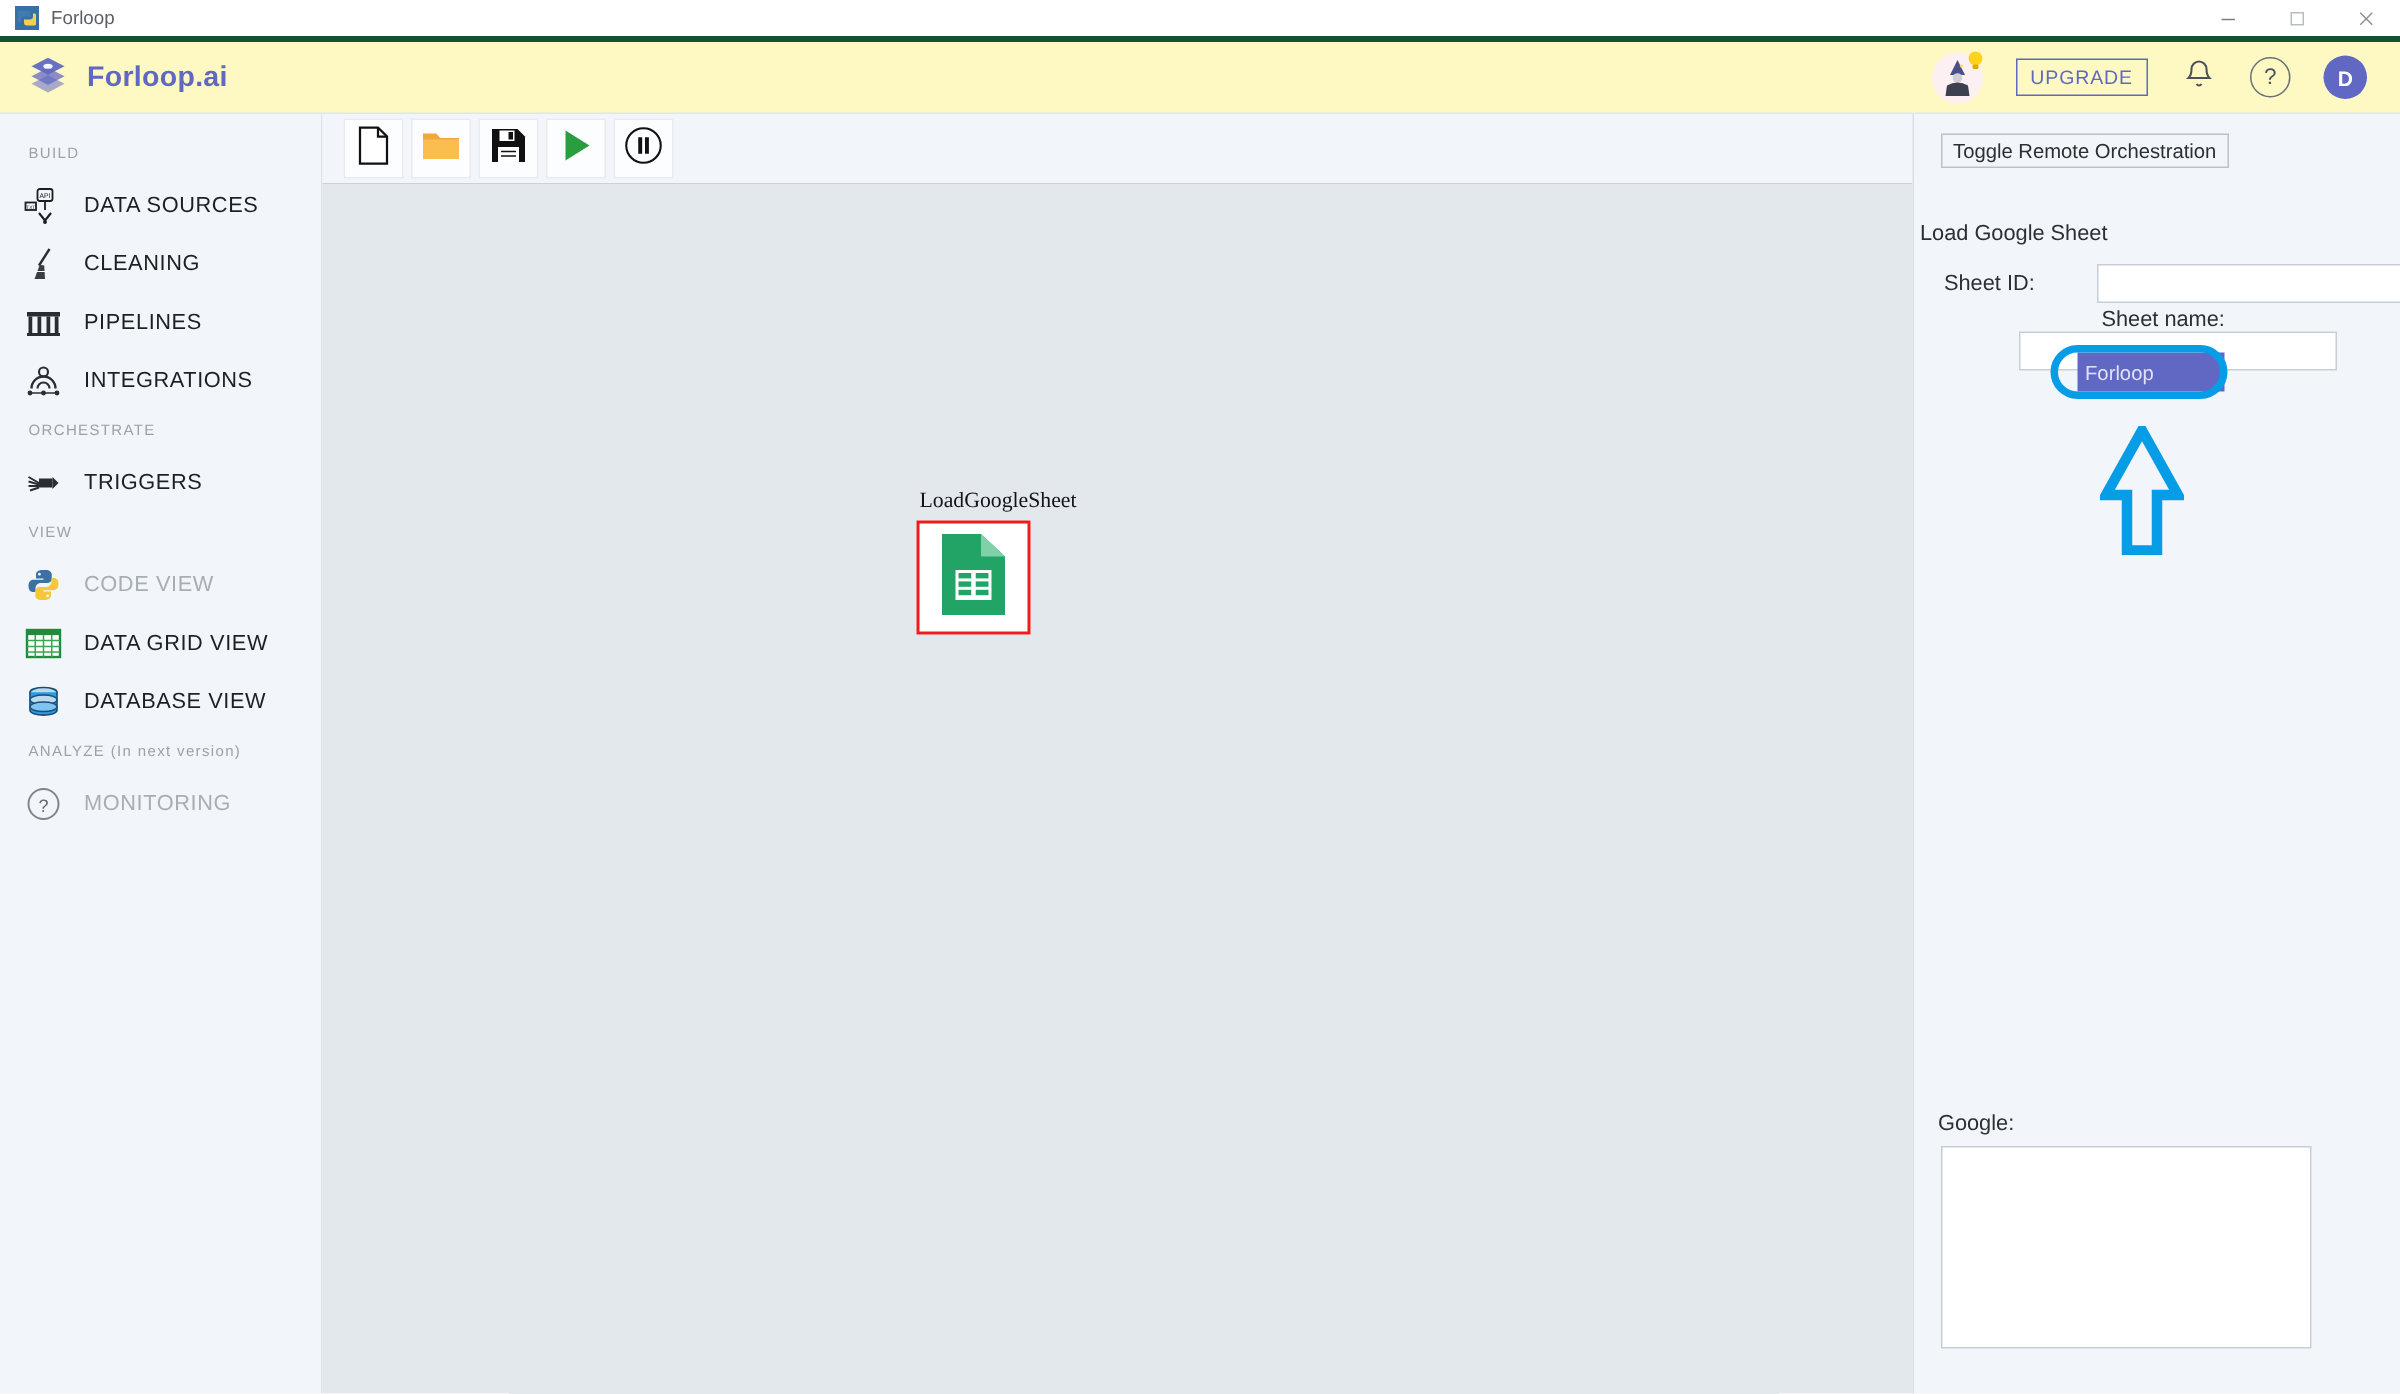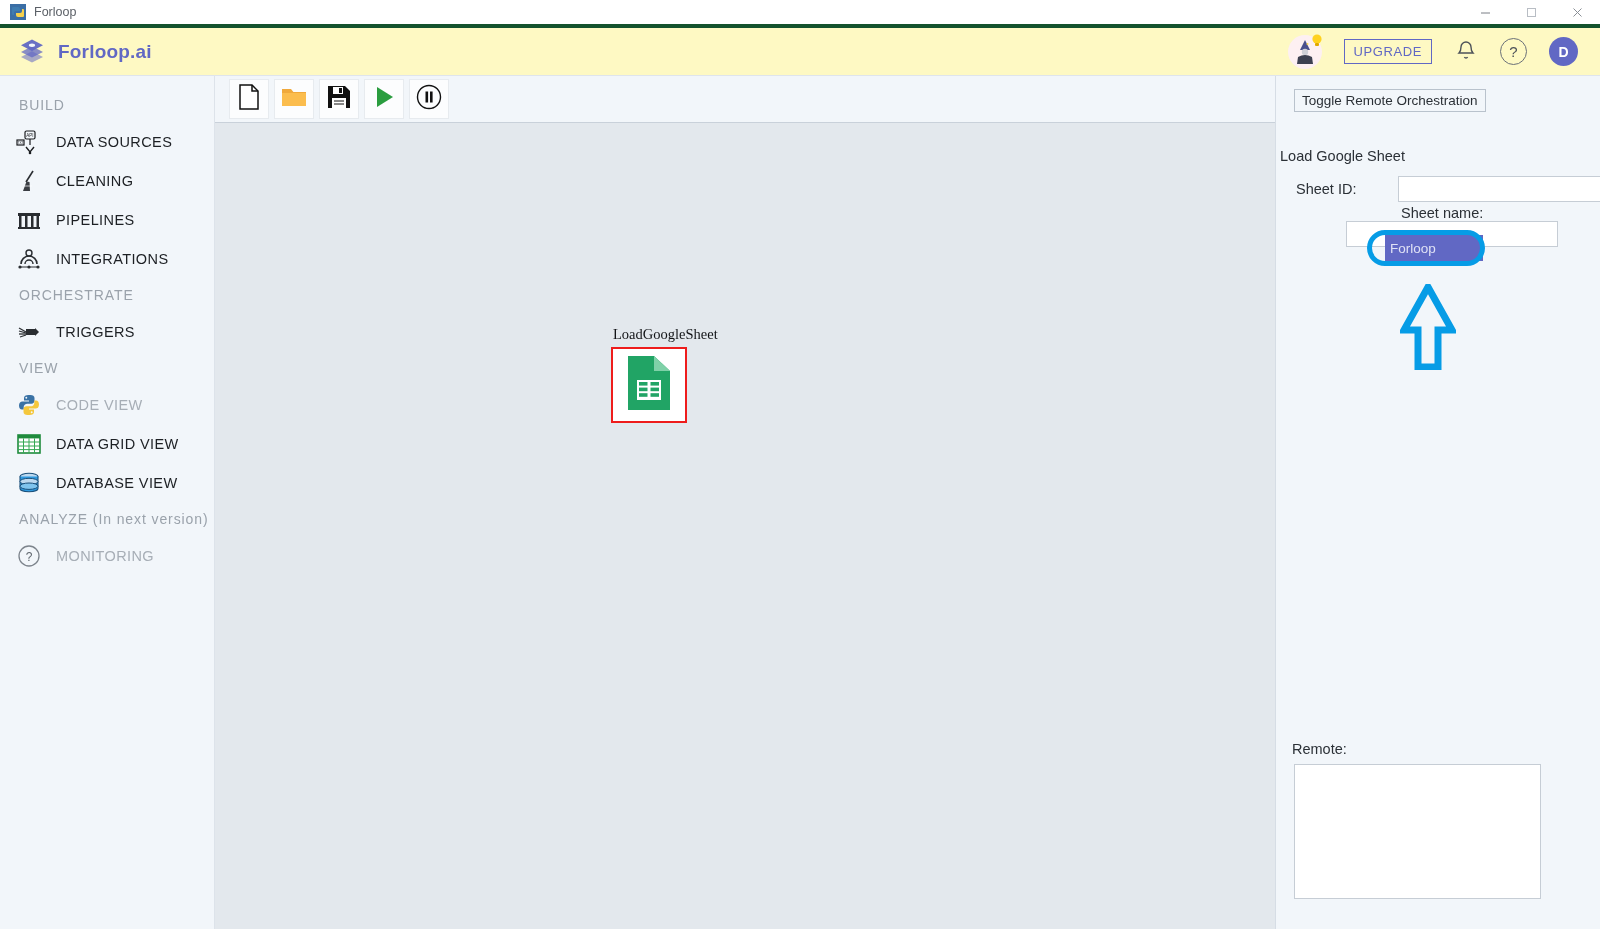--- a/index.html
+++ b/index.html
@@ -64,21 +64,21 @@
     font-size:15px;color:#4d5259;
   }
 
   
   .sidebar {
     position:absolute; left:0; top:76px; width:215px; height:853px;
     background:#f2f6fa; border-right:1px solid #dde3ea;
     padding-top:12px;
   }
   .side-section {
-    font-size:14px; color:#9aa2ab; letter-spacing:.9px;
+    font-size:10px; color:#9aa2ab; letter-spacing:.9px;
     padding:9px 0 9px 19px;
   }
   .side-item {
     display:flex; align-items:center; height:39px; padding-left:14px; cursor:pointer;
   }
   .side-ico {
     width:30px;height:30px;display:flex;align-items:center;justify-content:center;
     flex:0 0 30px;
   }
   .side-lbl {
@@ -441,21 +441,21 @@
     <div class="frow" style="left:4px; top:100px; width:320px;margin-left:16px;">
       <span class="frow-lbl">Sheet ID:</span>
       <input class="finput" style="width: 212px;" value="">
     </div>
 
     <div class="frow" style="left:16px; top:129px; width:320px;flex-direction:column;">
       <span class="frow-lbl">Sheet name:</span>
       <input class="finput" style="width: 212px;" value="">
     </div>
 
-    <div class="console-lbl">Remote:</div>
+    <div class="console-lbl">Google:</div>
     <div class="console-box"></div>
 
   </div>
 
   <button class="execute-btn">Forloop</button>
   <div class="execute-ring"></div>
 
   <div class="hint-arrow">
     <svg width="56" height="86" viewBox="0 0 56 86">
       <path d="M28 3 L52 46 H38 V83 H18 V46 H4 Z" fill="none" stroke="#069ce6" stroke-width="7" stroke-linejoin="miter"></path>

